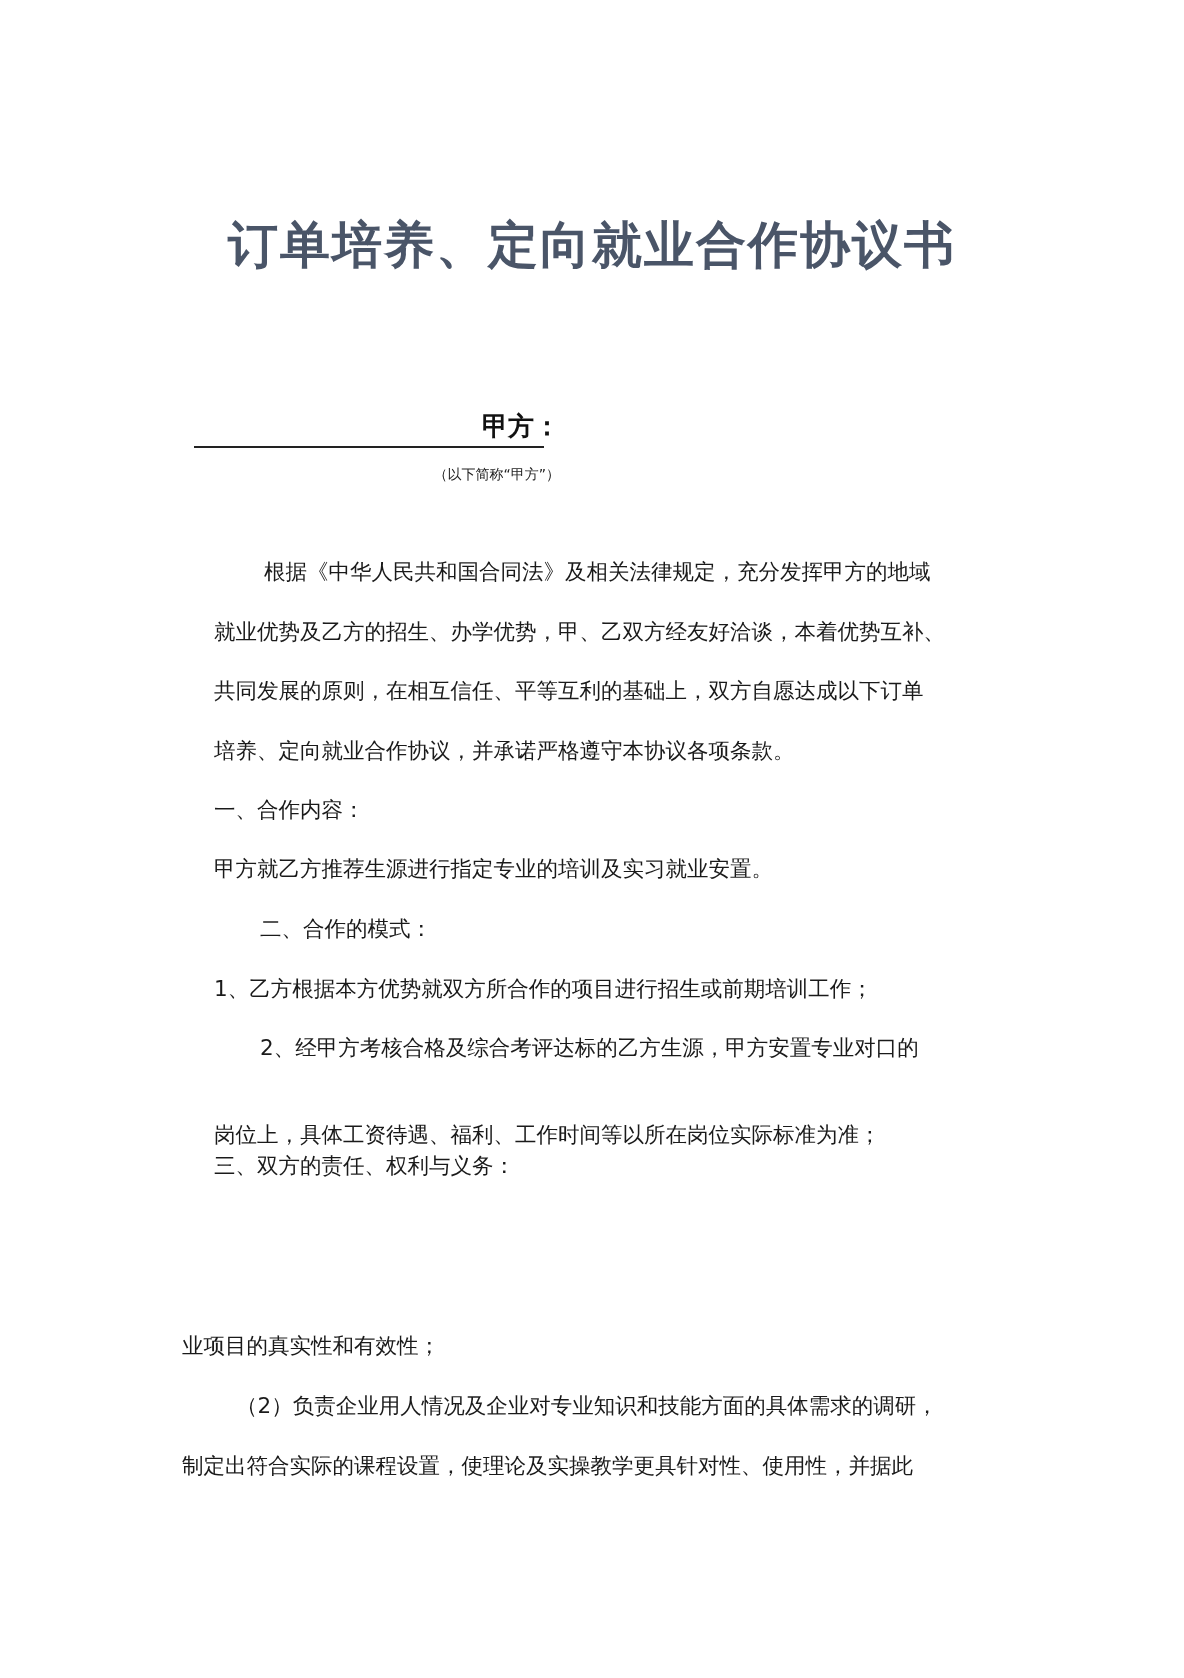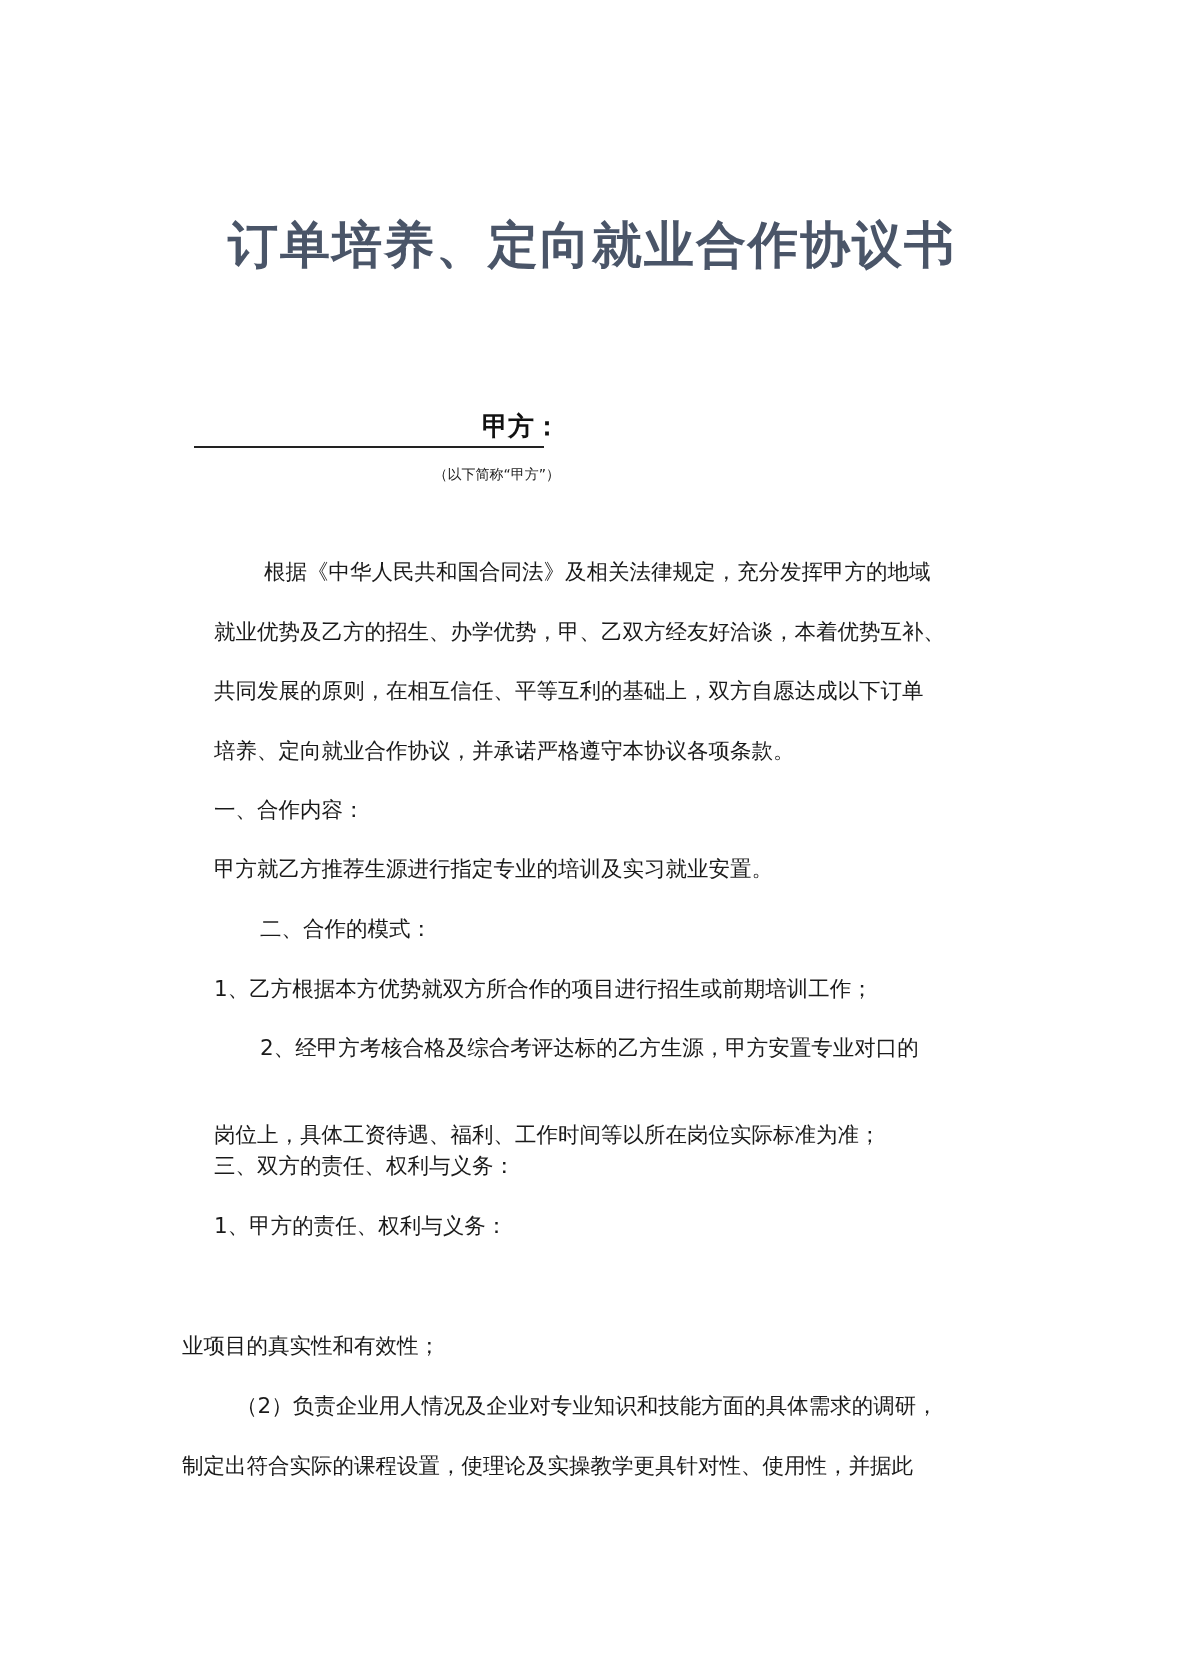--- a/index.html
+++ b/index.html
@@ -92,19 +92,18 @@
 
   <div class="para" style="left:214px; top:795px;">一、合作内容：</div>
   <div class="para" style="left:214px; top:854px;">甲方就乙方推荐生源进行指定专业的培训及实习就业安置。</div>
 
   <div class="para" style="left:260px; top:914px;">二、合作的模式：</div>
   <div class="para" style="left:214px; top:974px;">1、乙方根据本方优势就双方所合作的项目进行招生或前期培训工作；</div>
   <div class="para" style="left:260px; top:1033px;">2、经甲方考核合格及综合考评达标的乙方生源，甲方安置专业对口的</div>
   <div class="para" style="left:214px; top:1092px;margin-top:28px;">岗位上，具体工资待遇、福利、工作时间等以所在岗位实际标准为准；</div>
 
   <div class="para" style="left:214px; top:1151px;">三、双方的责任、权利与义务：</div>
-  <div class="para" style="left:214px; top:1211px;">1、甲方的责任、权利与义务：</div>
 
   <div class="para" style="left:182px; top:1331px;">业项目的真实性和有效性；</div>
   <div class="para" style="left:236px; top:1391px;">（2）负责企业用人情况及企业对专业知识和技能方面的具体需求的调研，</div>
   <div class="para" style="left:182px; top:1451px;">制定出符合实际的课程设置，使理论及实操教学更具针对性、使用性，并据此</div>
 
 </div>
 
 </body></html>

